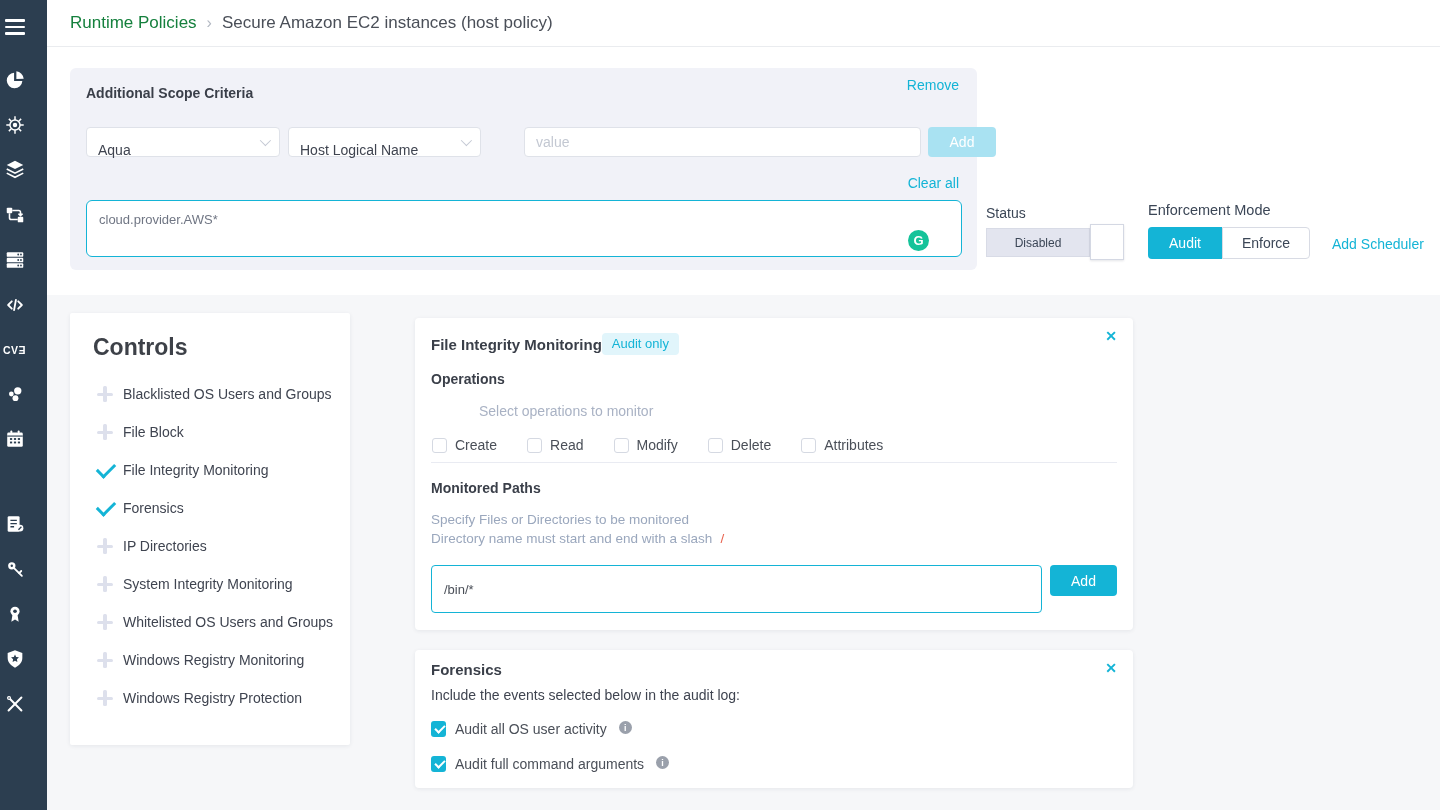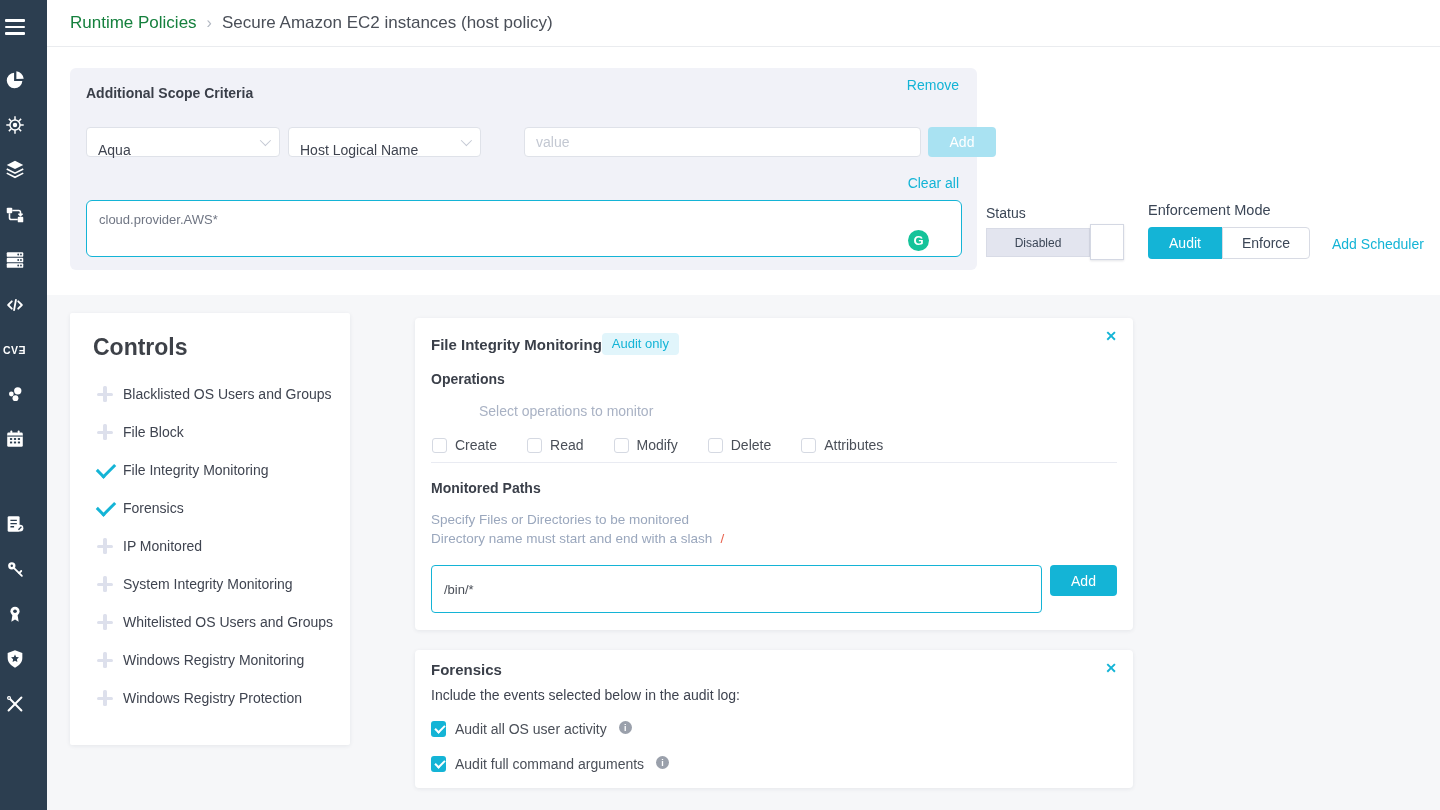--- a/index.html
+++ b/index.html
@@ -287,21 +287,21 @@
       <div class="ctl-item">
         <span class="ctl-ico on"></span>
         <span class="ctl-label">File Integrity Monitoring</span>
       </div>
       <div class="ctl-item">
         <span class="ctl-ico on"></span>
         <span class="ctl-label">Forensics</span>
       </div>
       <div class="ctl-item">
         <span class="ctl-ico off"></span>
-        <span class="ctl-label">IP Monitored</span>
+        <span class="ctl-label">IP Directories</span>
       </div>
       <div class="ctl-item">
         <span class="ctl-ico off"></span>
         <span class="ctl-label">System Integrity Monitoring</span>
       </div>
       <div class="ctl-item">
         <span class="ctl-ico off"></span>
         <span class="ctl-label">Whitelisted OS Users and Groups</span>
       </div>
       <div class="ctl-item">

